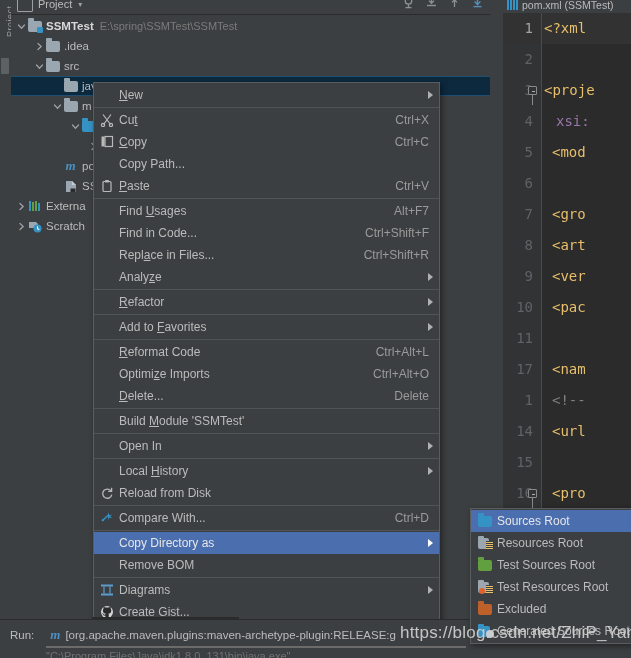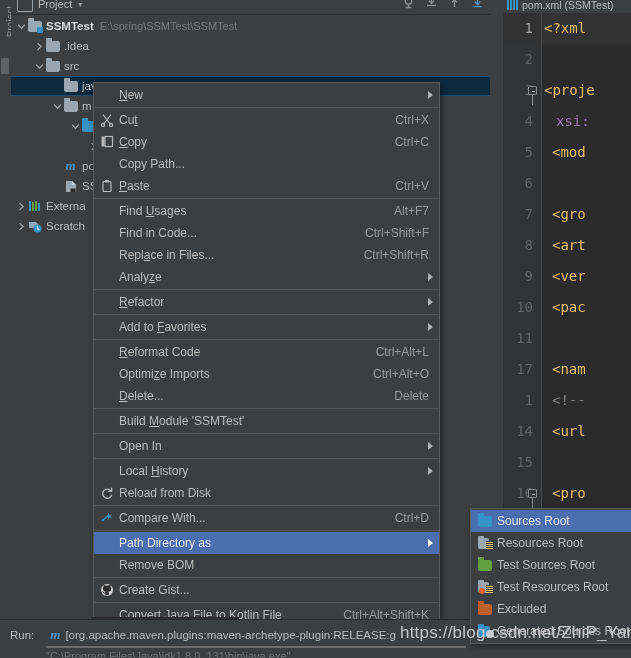--- a/index.html
+++ b/index.html
@@ -672,28 +672,39 @@
             <path d="M2 10 L4.6 10 L2 7.4Z" fill="#3592c4"></path>
             <path d="M8.2 1.6 L9.6 4.4 L12.4 3.2 L10.2 5.4 L12.4 7 L9.4 6.4 L8.6 9 L8 6.2Z" fill="#3592c4"></path>
           </svg>
         </span>
         <span class="mtext">Compare With...</span>
         <span class="acc">Ctrl+D</span>
       </div>
       <div class="msep"></div>
       <div class="mi sel">
         <span class="mico"></span>
-        <span class="mtext">Path Directory as</span>
+        <span class="mtext">Copy Directory as</span>
         <span class="sub"></span>
       </div>
       <div class="mi">
         <span class="mico"></span>
         <span class="mtext">Remove BOM</span>
       </div>
       <div class="msep"></div>
+      <div class="mi">
+        <span class="mico">
+          <svg width="14" height="14" viewBox="0 0 14 14">
+            <rect x="1" y="1.5" width="12" height="2" fill="#5c9ccd"></rect>
+            <rect x="1" y="10.5" width="12" height="2" fill="#5c9ccd"></rect>
+            <path d="M4 3.5V10.5 M10 3.5V10.5" stroke="#5c9ccd" stroke-width="1.2"></path>
+          </svg>
+        </span>
+        <span class="mtext">Diagrams</span>
+        <span class="sub"></span>
+      </div>
       <div class="mi">
         <span class="mico">
           <svg width="14" height="14" viewBox="0 0 14 14">
             <circle cx="7" cy="7" r="6" fill="#d6d6d6"></circle>
             <path d="M5.4 12.6v-2c-1.8.3-2.2-.9-2.2-.9-.3-.8-.8-1-.8-1-.6-.4 0-.4 0-.4.7 0 1 .7 1 .7.6 1 1.6.7 2 .6 0-.5.2-.8.4-1-1.4-.2-2.9-.7-2.9-3.2 0-.7.3-1.3.7-1.7-.1-.2-.3-.9.1-1.8 0 0 .5-.2 1.8.7a6 6 0 0 1 3.2 0c1.3-.9 1.8-.7 1.8-.7.4.9.2 1.6.1 1.8.4.4.7 1 .7 1.7 0 2.5-1.5 3-2.9 3.2.2.2.4.6.4 1.3v1.9" fill="#2b2b2b"></path>
           </svg>
         </span>
         <span class="mtext">Create Gist...</span>
       </div>
       <div class="msep"></div>

